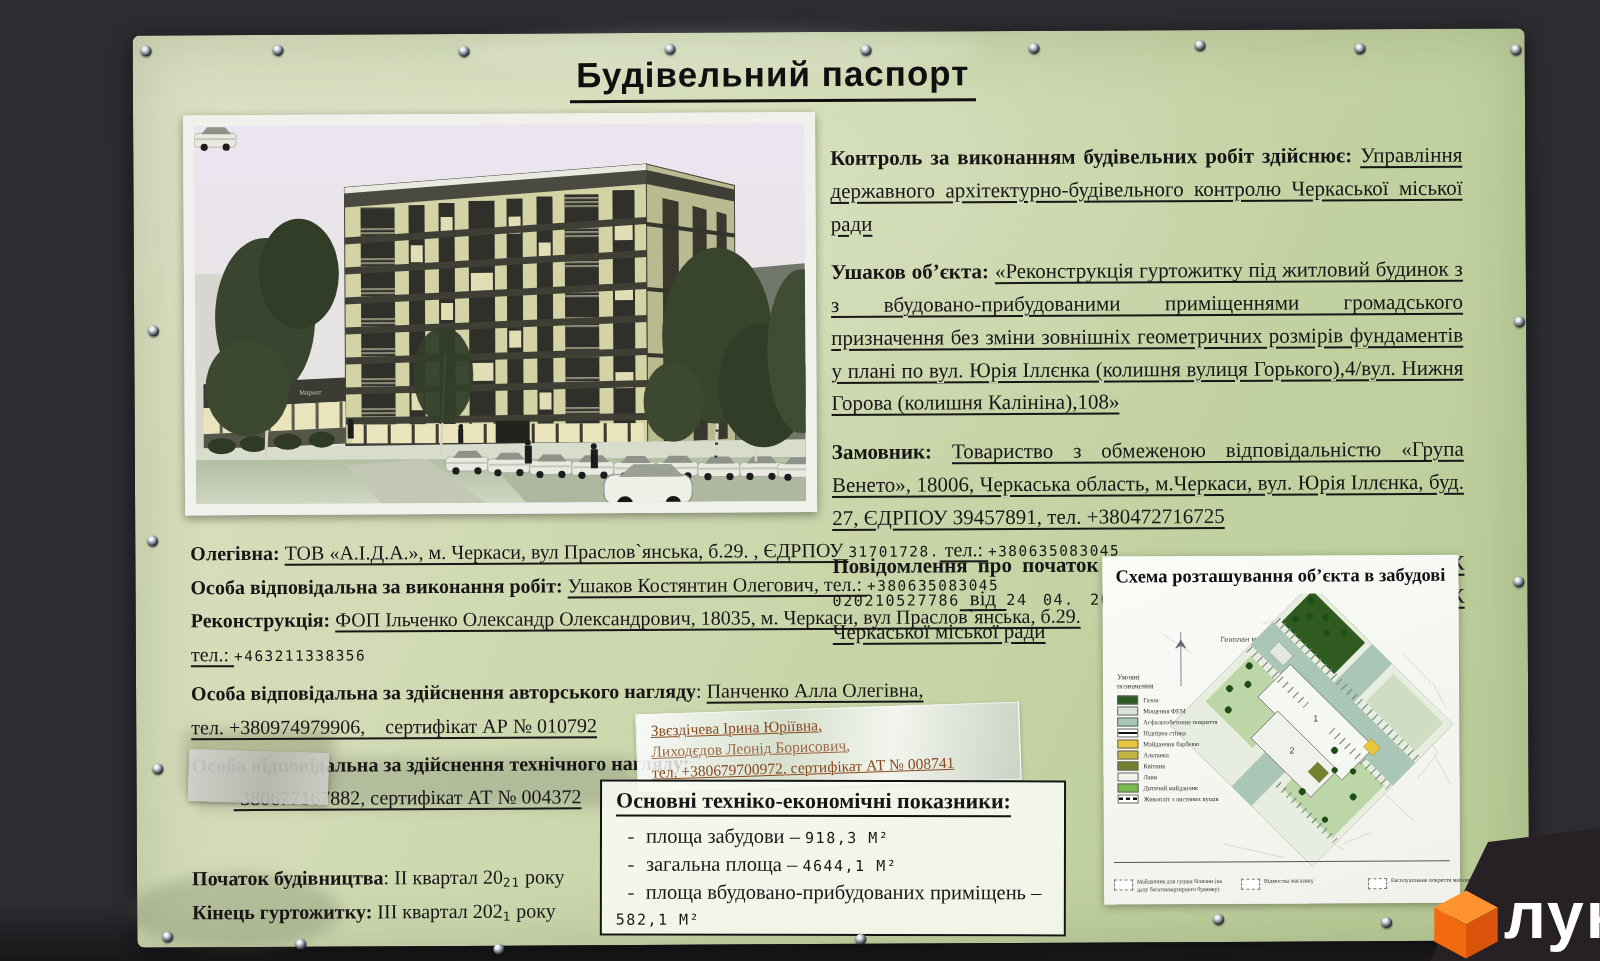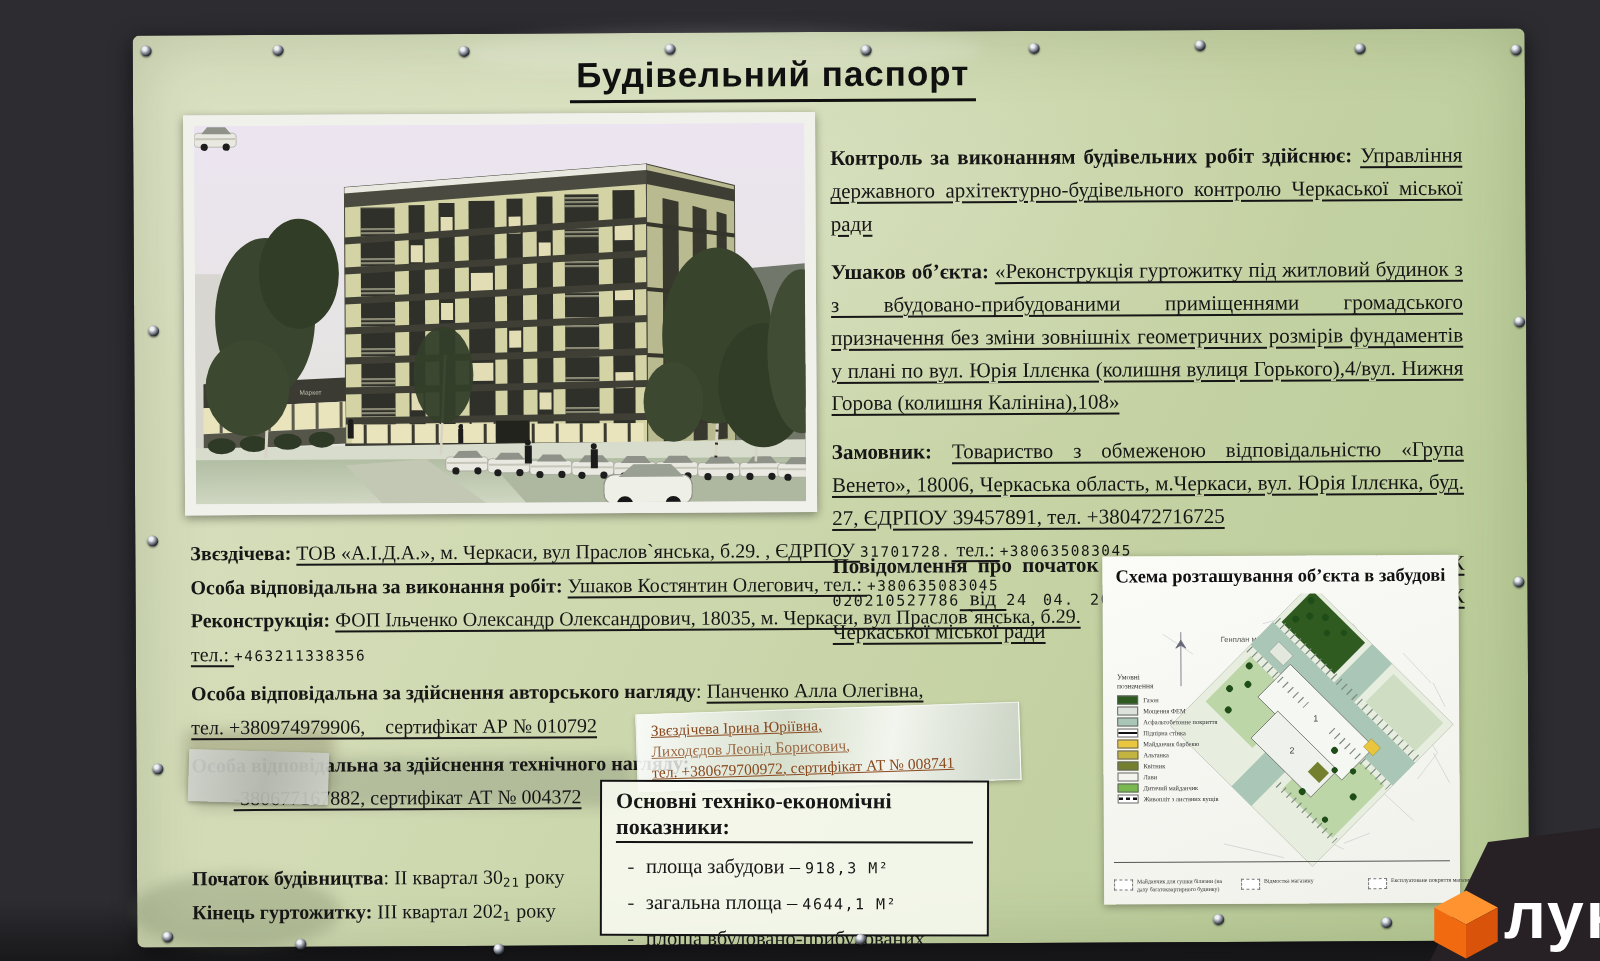--- a/index.html
+++ b/index.html
@@ -61,27 +61,27 @@
   .tape-names{position:absolute;left:500px;top:676px;width:384px;height:78px;
     transform:rotate(-1.6deg);padding:6px 10px 0 14px;box-sizing:border-box;
     background:linear-gradient(100deg,rgba(252,253,252,.92),rgba(225,232,234,.55) 38%,rgba(250,251,250,.85) 66%,rgba(205,212,214,.65));
     border:1px solid rgba(255,255,255,.65);box-shadow:0 2px 5px rgba(0,0,0,.25);}
   .tape-names div{font-size:15.5px;color:#8a4a20;line-height:1.35;white-space:nowrap;
     text-decoration:underline;text-decoration-thickness:1px;}
   .tape-blank{position:absolute;left:52px;top:716px;width:140px;height:52px;transform:rotate(2deg);
     background:linear-gradient(100deg,#d2d5cf,#b6bab2 55%,#cdd0c8);
     box-shadow:0 2px 4px rgba(0,0,0,.3);opacity:.92;}
   
-  #ind-box{position:absolute;left:463px;top:748px;width:389px;height:156px;
+  #ind-box{position:absolute;left:463px;top:748px;width:466px;height:156px;
     background:rgba(248,251,241,.88);border:2.5px solid #131313;transform:rotate(.4deg);
     box-sizing:border-box;padding:6px 14px;}
   #ind-box h3{margin:0 0 4px;font-size:22px;display:inline-block;
     border-bottom:2.5px solid #131313;padding-bottom:1px;}
   #ind-list{list-style:none;margin:2px 0 0;padding:0;}
-  #ind-list li{font-size:20.5px;line-height:34px;}
+  #ind-list li{font-size:20.5px;line-height:26px;}
   #ind-list .bullet{display:inline-block;width:30px;text-align:center;color:#333;}
   .t-num{font-family:"DejaVu Sans Mono",monospace;font-size:15px;letter-spacing:1.5px;}
   
   #plan{position:absolute;left:967px;top:526px;width:356px;height:348px;
     background:linear-gradient(160deg,#fbfbf8,#f0f1ea);box-shadow:0 2px 8px rgba(0,0,0,.35);}
   #plan h3{margin:10px 8px 0;text-align:center;font-size:18.5px;color:#111;}
   #plan svg{position:absolute;left:0;top:38px;}
   #legend{position:absolute;left:14px;top:116px;width:150px;}
   #legend .ltitle{font-size:7.5px;color:#333;width:58px;line-height:1.25;margin-bottom:3px;}
   #legend .lrow{display:flex;align-items:center;height:11px;}
@@ -279,29 +279,29 @@
     </div>
 
     <div id="right-col">
         <p><span class="t-b">Контроль за виконанням будівельних робіт здійснює: </span><span class="t-u">Управління державного архітектурно-будівельного контролю Черкаської міської ради</span></p>
         <p><span class="t-b">Ушаков об’єкта: </span><span class="t-u">«Реконструкція  гуртожитку під житловий будинок з з вбудовано-прибудованими приміщеннями громадського призначення без зміни зовнішніх геометричних розмірів фундаментів у плані по вул. Юрія Іллєнка (колишня вулиця Горького),4/вул. Нижня Горова (колишня Калініна),108»</span></p>
         <p><span class="t-b">Замовник: </span><span class="t-u">Товариство з обмеженою відповідальністю «Група Венето», 18006, Черкаська область, м.Черкаси, вул. Юрія Іллєнка, буд. 27, ЄДРПОУ 39457891, тел. +380472716725</span></p>
         <p><span class="t-b">Повідомлення про початок виконання підготовчих робіт: </span><span class="t-u">№ЧК </span><span class="t-um">020210527786</span><span class="t-u"> від </span><span class="t-um">24  04.  2021</span><span class="t-u">, зареєстроване Управлінням ДАБК Черкаської міської ради</span></p>
       </div>
 
     <div id="left-block">
-        <div class="line"><span class="t-b">Звєздічева: </span><span class="t-u">ТОВ «А.І.Д.А.», м. Черкаси, вул Праслов`янська, б.29. , ЄДРПОУ </span><span class="t-um">31701728.</span><span class="t-u"> тел.: </span><span class="t-um">+380635083045</span></div>
+        <div class="line"><span class="t-b">Олегівна: </span><span class="t-u">ТОВ «А.І.Д.А.», м. Черкаси, вул Праслов`янська, б.29. , ЄДРПОУ </span><span class="t-um">31701728.</span><span class="t-u"> тел.: </span><span class="t-um">+380635083045</span></div>
         <div class="line"><span class="t-b">Особа відповідальна за виконання робіт: </span><span class="t-u">Ушаков Костянтин Олегович, тел.: </span><span class="t-um">+380635083045</span></div>
         <div class="line"><span class="t-b">Реконструкція: </span><span class="t-u">ФОП Ільченко Олександр Олександрович, 18035, м. Черкаси, вул  Праслов`янська, б.29.</span></div>
         <div class="line"><span class="t-u">тел.: </span><span class="t-um">+463211338356</span></div>
         <div class="line" style="margin-top: 18px;"><span class="t-b">Особа відповідальна за здійснення авторського нагляду</span><span class="t-r">: </span><span class="t-u">Панченко Алла Олегівна,</span></div>
         <div class="line"><span class="t-u"> тел. +380974979906,&nbsp;&nbsp;&nbsp;&nbsp;сертифікат АР № 010792 </span></div>
         <div class="line" style="margin-top: 16px;"><span class="t-b">Особа відповідальна за здійснення технічного нагляду: </span></div>
         <div class="line" style="padding-left: 42px;"><span class="t-u">-380677167882, сертифікат АТ № 004372</span></div>
-        <div class="line" style="margin-top: 58px;"><span class="t-b">Початок будівництва</span><span class="t-r">: ІІ квартал 30</span><span class="t-sm">21</span><span class="t-r"> року</span></div>
+        <div class="line" style="margin-top: 58px;"><span class="t-b">Початок будівництва</span><span class="t-r">: ІІ квартал 20</span><span class="t-sm">21</span><span class="t-r"> року</span></div>
         <div class="line"><span class="t-b">Кінець гуртожитку: </span><span class="t-r">ІІІ квартал 202</span><span class="t-sm">1</span><span class="t-r"> року</span></div>
       </div>
 
     <div class="tape-blank"></div>
     <div class="tape-names" id="tape">
         <div style="opacity: 1;">Звєздічева Ірина Юріївна,</div>
         <div style="opacity: 0.8;">Лиходєдов Леонід Борисович,</div>
         <div style="opacity: 1;">тел. +380679700972, сертифікат АТ № 008741</div>
       </div>
 

